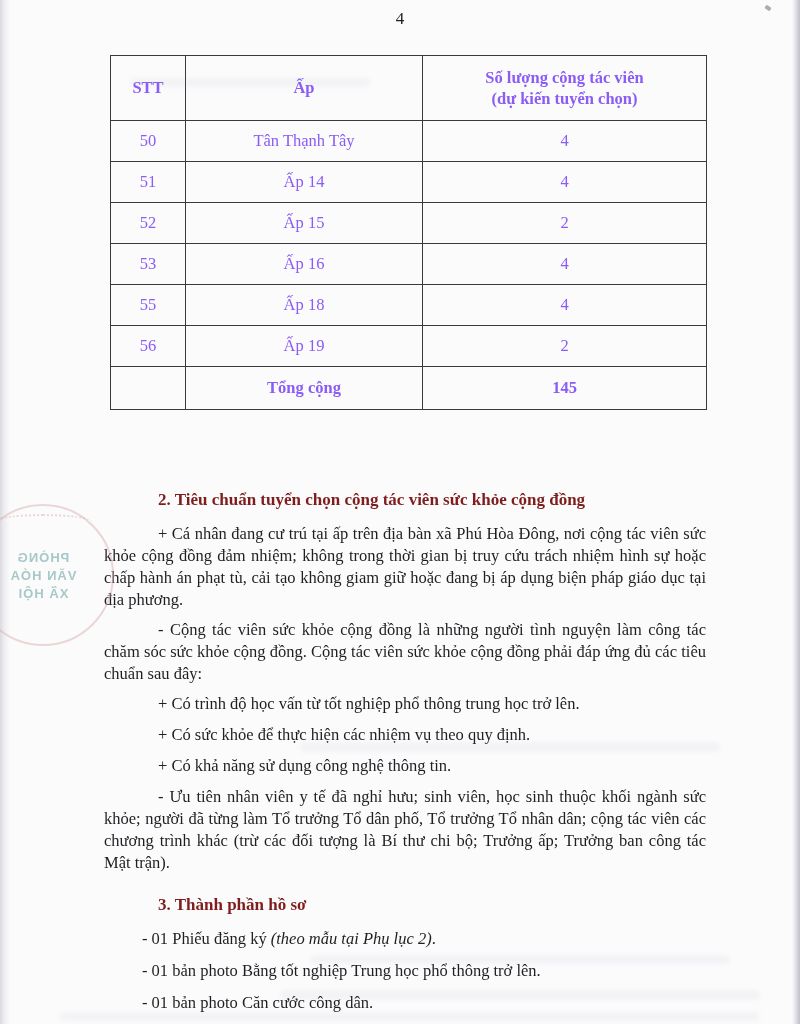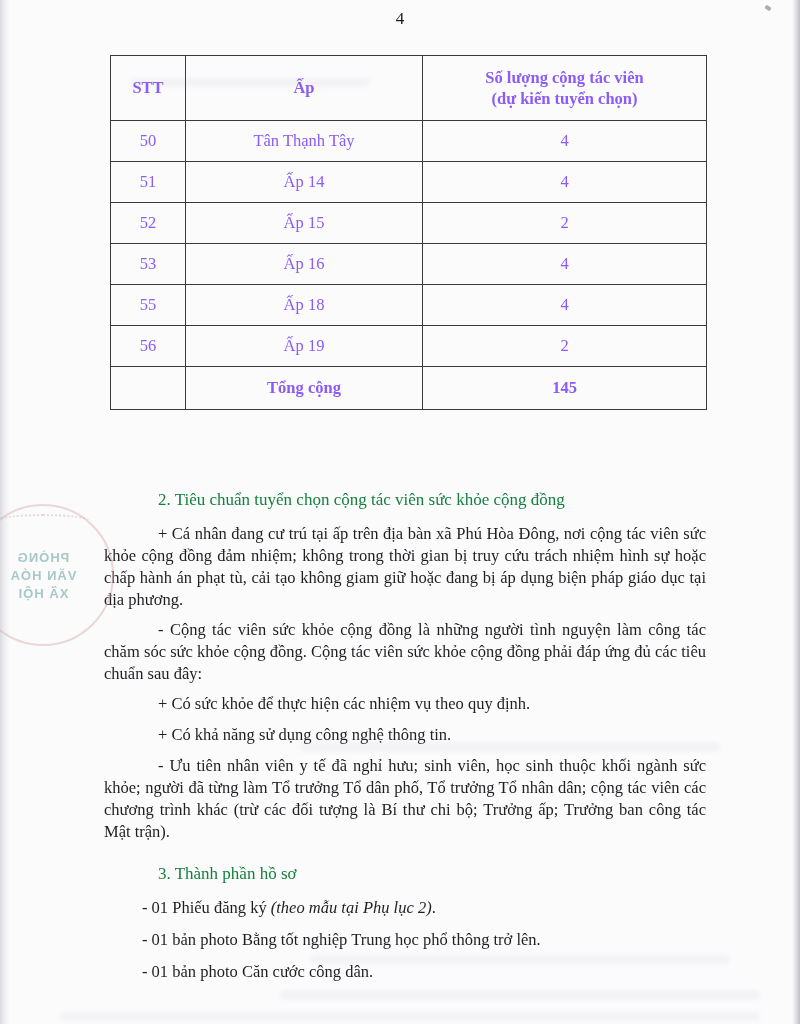--- a/index.html
+++ b/index.html
@@ -38,22 +38,22 @@
   .doc-table thead th{font-weight:bold;height:64px;font-size:16.5px;}
   .doc-table th.qty-head{white-space:pre-line;line-height:21px;}
   .doc-table tbody td{height:40px;}
   .doc-table tr.total-row td{height:42px;font-weight:bold;}
   
   .content{
     position:absolute;left:104px;top:489px;width:602px;
     font-size:16.5px;line-height:22px;text-align:justify;
   }
   .content .heading{
-    font-weight:normal;font-size:17px;text-align:left;
-    text-indent:54px;margin:0 0 12px 0;color:#15803d;
+    font-weight:bold;font-size:17px;text-align:left;
+    text-indent:54px;margin:0 0 12px 0;color:#7f1d1d;
   }
   .content .heading.h3{margin:20px 0 12px 0;}
   .content p{margin:0 0 8px 0;text-indent:54px;}
   .content p.bullet{margin:0 0 9px 0;}
   .content p.item{text-indent:38px;text-align:left;margin:0 0 10px 0;}
   .it{font-style:italic;}
   
   .stamp{
     position:absolute;left:-28px;top:504px;width:138px;height:138px;
     border-radius:50%;
@@ -140,20 +140,21 @@
       <td>Tổng cộng</td>
       <td>145</td>
     </tr>
   </tbody>
 </table>
 
 <div class="content">
   <div class="heading">2. Tiêu chuẩn tuyển chọn cộng tác viên sức khỏe cộng đồng</div>
   <p>+ Cá nhân đang cư trú tại ấp trên địa bàn xã Phú Hòa Đông, nơi cộng tác viên sức khỏe cộng đồng đảm nhiệm; không trong thời gian bị truy cứu trách nhiệm hình sự hoặc chấp hành án phạt tù, cải tạo không giam giữ hoặc đang bị áp dụng biện pháp giáo dục tại địa phương.</p>
   <p>- Cộng tác viên sức khỏe cộng đồng là những người tình nguyện làm công tác chăm sóc sức khỏe cộng đồng. Cộng tác viên sức khỏe cộng đồng phải đáp ứng đủ các tiêu chuẩn sau đây:</p>
+  <p class="bullet">+ Có trình độ học vấn từ tốt nghiệp phổ thông trung học trở lên.</p>
   <p class="bullet">+ Có sức khỏe để thực hiện các nhiệm vụ theo quy định.</p>
   <p class="bullet">+ Có khả năng sử dụng công nghệ thông tin.</p>
   <p>- Ưu tiên nhân viên y tế đã nghỉ hưu; sinh viên, học sinh thuộc khối ngành sức khỏe; người đã từng làm Tổ trưởng Tổ dân phố, Tổ trưởng Tổ nhân dân; cộng tác viên các chương trình khác (trừ các đối tượng là Bí thư chi bộ; Trưởng ấp; Trưởng ban công tác Mật trận).</p>
   <div class="heading h3">3. Thành phần hồ sơ</div>
   <p class="item"><span>- 01 Phiếu đăng ký </span><span class="it">(theo mẫu tại Phụ lục 2)</span><span>.</span></p>
   <p class="item"><span>- 01 bản photo Bằng tốt nghiệp Trung học phổ thông trở lên.</span><span class="it"></span><span></span></p>
   <p class="item"><span>- 01 bản photo Căn cước công dân.</span><span class="it"></span><span></span></p>
 </div>
 
 <div class="stamp">

